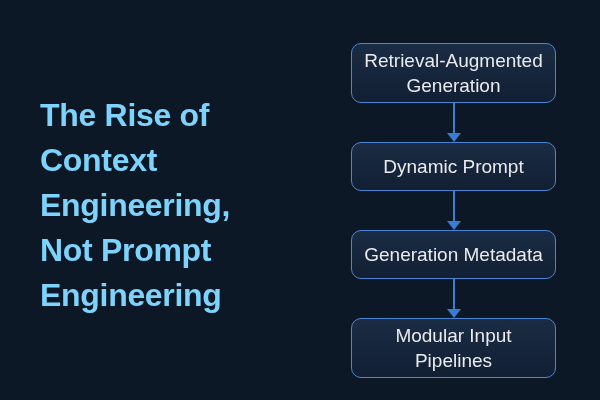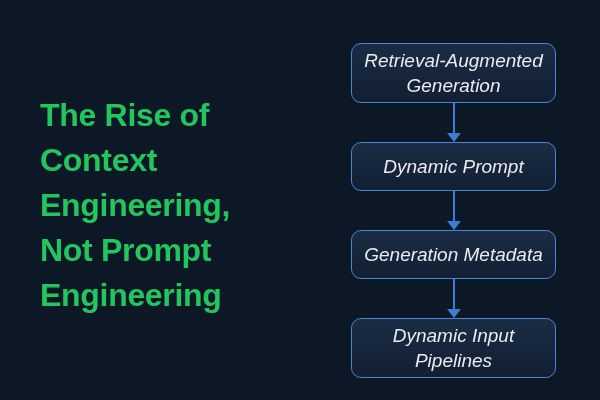--- a/index.html
+++ b/index.html
@@ -17,32 +17,31 @@
   }
   .headline {
     position: absolute;
     left: 40px;
     top: 72px;
     width: 270px;
     font-size: 32px;
     line-height: 45px;
     font-weight: 700;
     letter-spacing: -0.3px;
-    color: #22c55e;
+    color: #7dd3fc;
     white-space: pre-line;
   }
   .flow {
     position: absolute;
     left: 351px;
     top: 43px;
     width: 205px;
     display: flex;
     flex-direction: column;
     align-items: stretch;
-    font-style: italic;
   }
   .node {
     box-sizing: border-box;
     min-height: 49px;
     width: 100%;
     padding: 4px 10px;
     border: 1.5px solid #4b86d6;
     border-radius: 10px;
     background: linear-gradient(180deg, #1a2c44 0%, #121f33 100%);
     display: flex;
@@ -112,17 +111,17 @@
     <div class="node">
       <span class="node-label">Generation Metadata</span>
     </div>
 
     <div class="arrow">
       <div class="arrow-line"></div>
       <div class="arrow-head"></div>
     </div>
 
     <div class="node">
-      <span class="node-label">Dynamic Input Pipelines</span>
+      <span class="node-label">Modular Input Pipelines</span>
     </div>
 
   </div>
 </div>
 
 </body></html>

